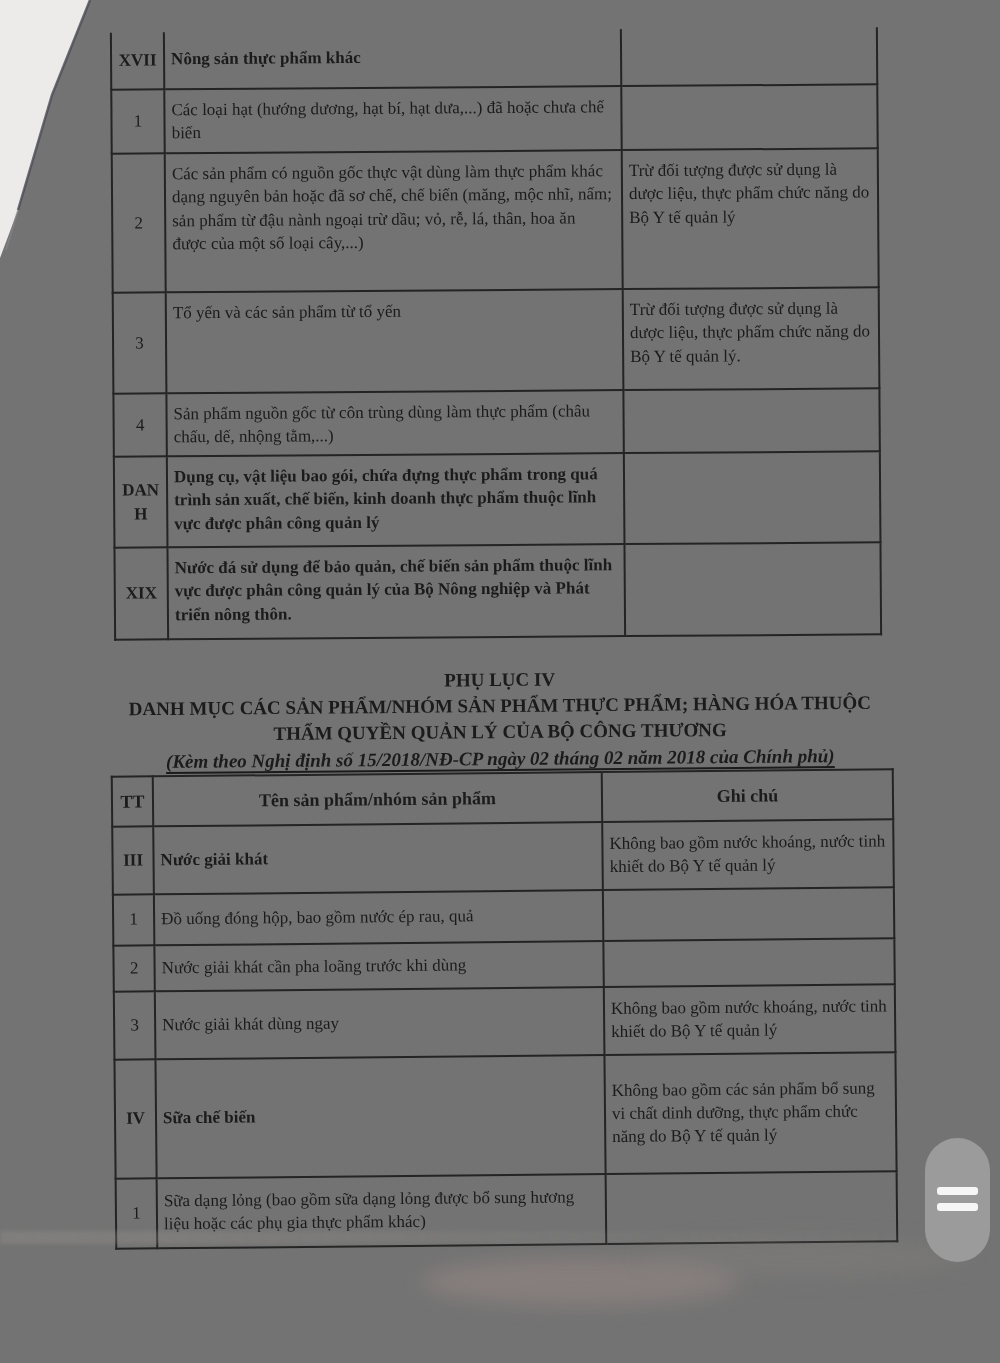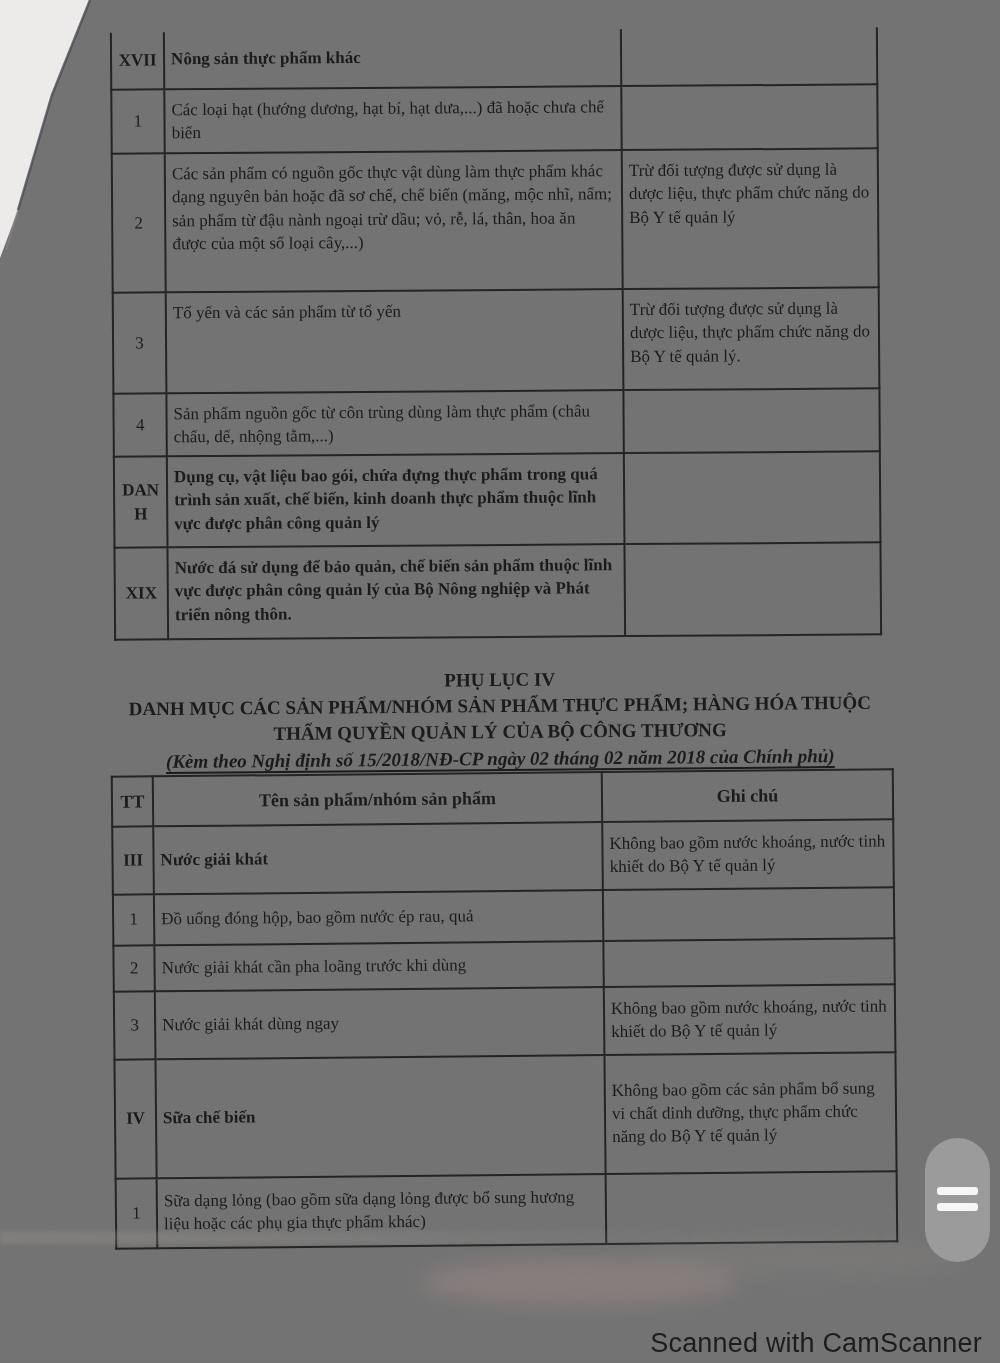--- a/index.html
+++ b/index.html
@@ -195,15 +195,14 @@
   <div class="smudge-pink"></div>
   <div class="smudge-gray"></div>
 
   <div class="pill">
     <span>
       <span class="bar bar1"></span>
       <span class="bar bar2"></span>
     </span>
   </div>
 
-  <div class="credit">Scanned with CamScanner</div>
 
 </div>
 
 </body></html>

